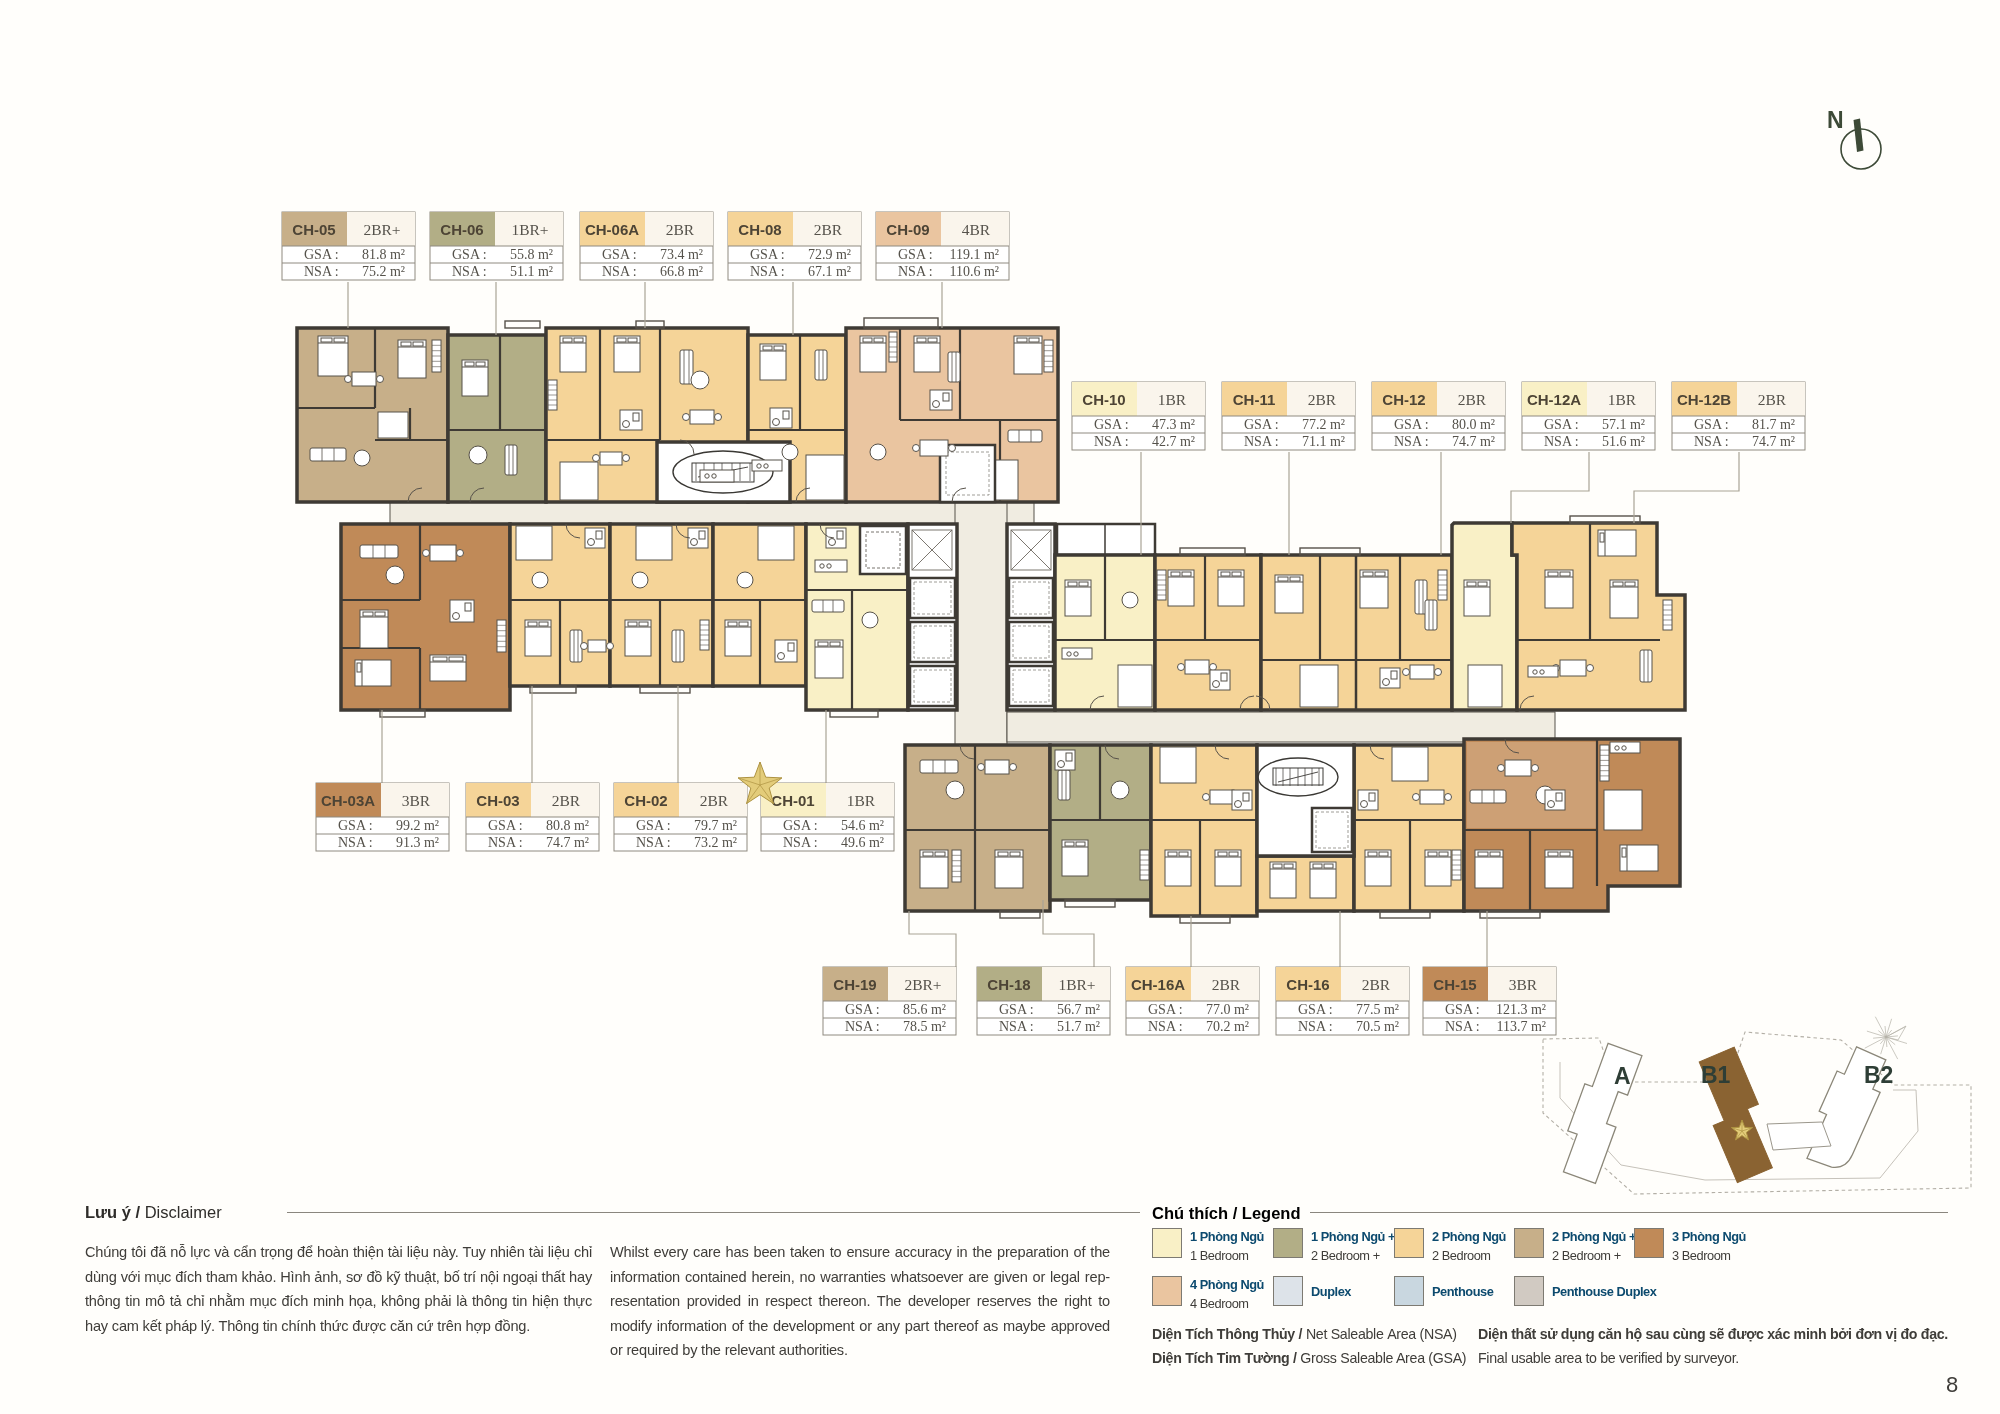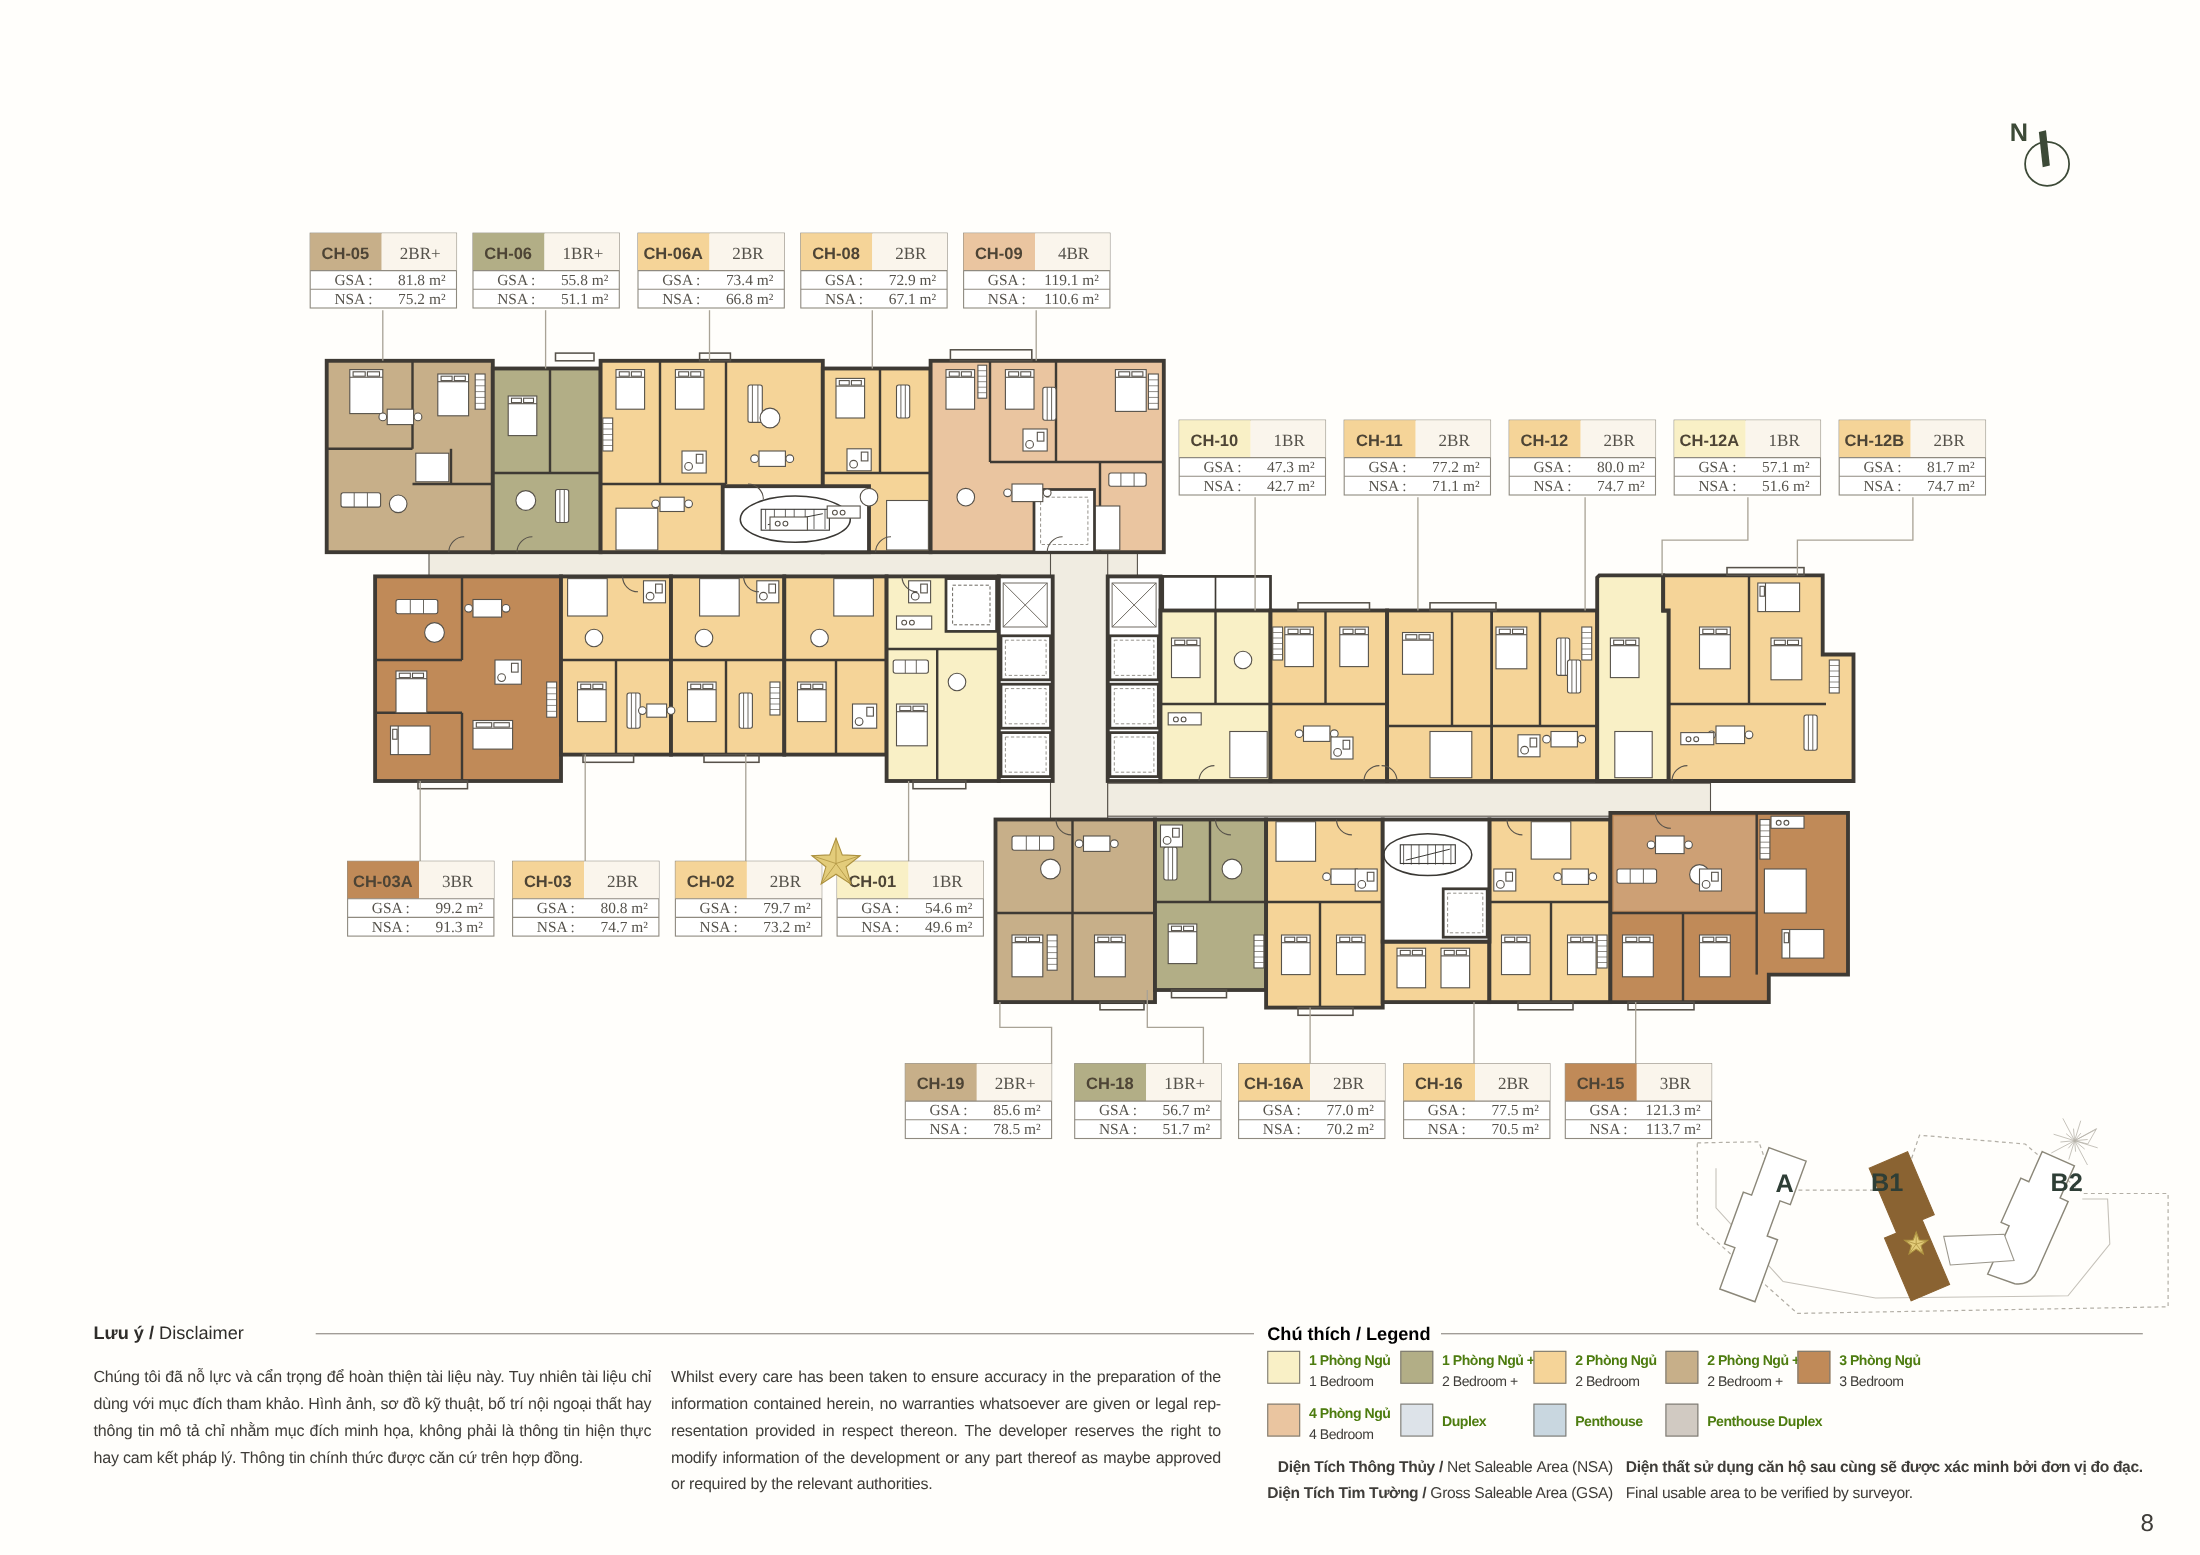--- a/index.html
+++ b/index.html
@@ -7,21 +7,21 @@
 .page { position:relative; width:2000px; height:1414px; overflow:hidden; background:#fffefb; }
 .abs { position:absolute; }
 .title1 { left:85px; top:62px; font-family:"Liberation Serif", serif; font-size:47px; color:#cf9a4d; letter-spacing:1px; white-space:nowrap; }
 .title1 b { font-weight:bold; }
 .title2 { left:85px; top:134px; font-family:"Liberation Serif", serif; font-size:34px; color:#cf9a4d; letter-spacing:1px; white-space:nowrap; }
 .disc-h { left:85px; top:1203px; font-size:16.5px; color:#2f2d2a; }
 .rule { position:absolute; height:1px; background:#8a867e; }
 .para { position:absolute; font-size:14.6px; line-height:24.5px; color:#3f3d39; text-align:justify; letter-spacing:-0.2px; }
 .leg-h { left:1152px; top:1204px; font-size:16.5px; font-weight:bold; color:#000000; }
 .leg-sw { position:absolute; width:30px; height:30px; border:1px solid #7d7a72; }
-.leg-t1 { position:absolute; font-size:12.8px; font-weight:bold; color:#4d7c0f; white-space:nowrap; letter-spacing:-0.45px;text-align:center; }
+.leg-t1 { position:absolute; font-size:12.8px; font-weight:bold; color:#0c4a6e; white-space:nowrap; letter-spacing:-0.45px;text-align:center; }
 .leg-t2 { position:absolute; font-size:12.8px; color:#3f3d39; white-space:nowrap; letter-spacing:-0.45px; }
 .area-note { position:absolute; font-size:14.2px; line-height:24px; color:#3f3d39; white-space:nowrap; letter-spacing:-0.3px; }
 .pagenum { position:absolute; left:1946px; top:1372px; font-size:22px; color:#3f3d39; }
 </style>
 </head>
 <body>
 <div class="page">
 
 
 
@@ -1355,18 +1355,18 @@
 
 <div class="leg-sw" style="left:1273px;top:1276px;background:#dde3e9"></div>
 <div class="leg-t1" style="left:1311px;top:1284px">Duplex</div>
 
 <div class="leg-sw" style="left:1394px;top:1276px;background:#c9d7e0"></div>
 <div class="leg-t1" style="left:1432px;top:1284px">Penthouse</div>
 
 <div class="leg-sw" style="left:1514px;top:1276px;background:#d1cac2"></div>
 <div class="leg-t1" style="left:1552px;top:1284px">Penthouse Duplex</div>
 
-<div class="area-note" style="left:1152px; top:1322px;text-align:right;"><b>Diện Tích Thông Thủy /</b> Net&nbsp;Saleable&nbsp;Area&nbsp;(NSA)<br><b>Diện Tích Tim Tường /</b> Gross Saleable Area (GSA)</div>
+<div class="area-note" style="left:1152px; top:1322px;"><b>Diện Tích Thông Thủy /</b> Net&nbsp;Saleable&nbsp;Area&nbsp;(NSA)<br><b>Diện Tích Tim Tường /</b> Gross Saleable Area (GSA)</div>
 
 <div class="area-note" style="left:1478px; top:1322px;"><b>Diện thất sử dụng căn hộ sau cùng sẽ được xác minh bởi đơn vị đo đạc.</b><br>Final usable area to be verified by surveyor.</div>
 
 <div class="pagenum">8</div>
 </div>
 
 </body></html>

